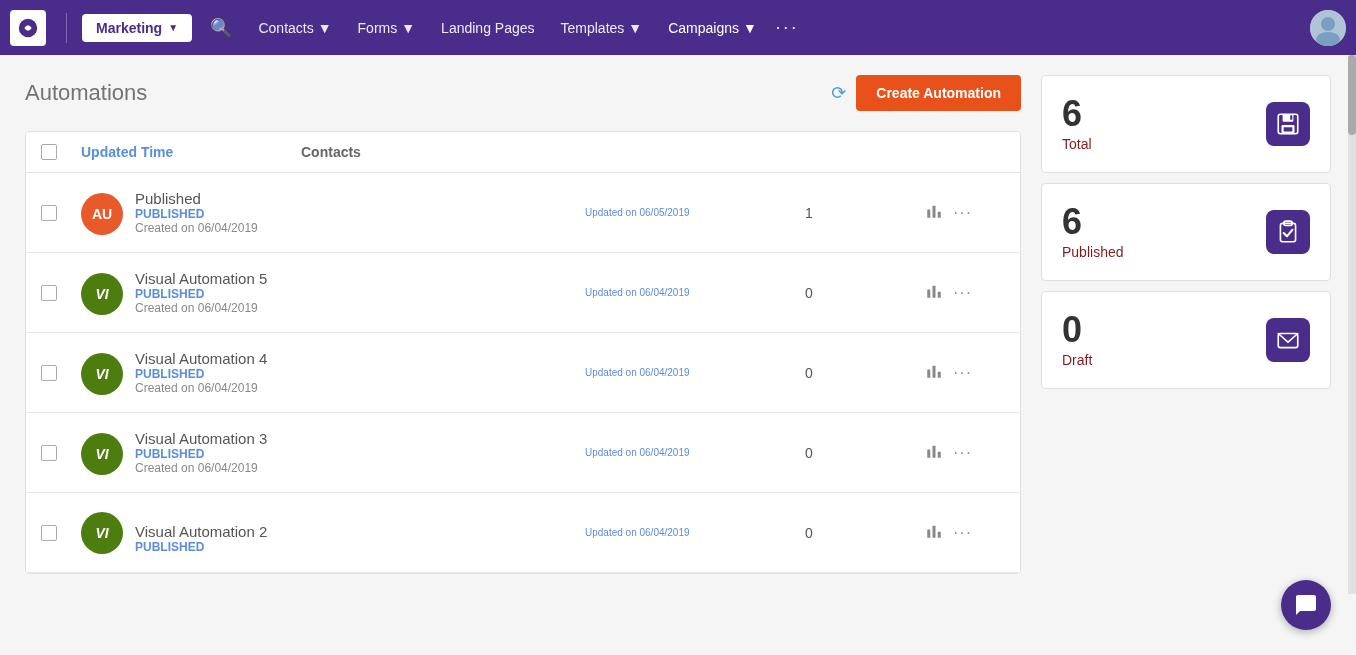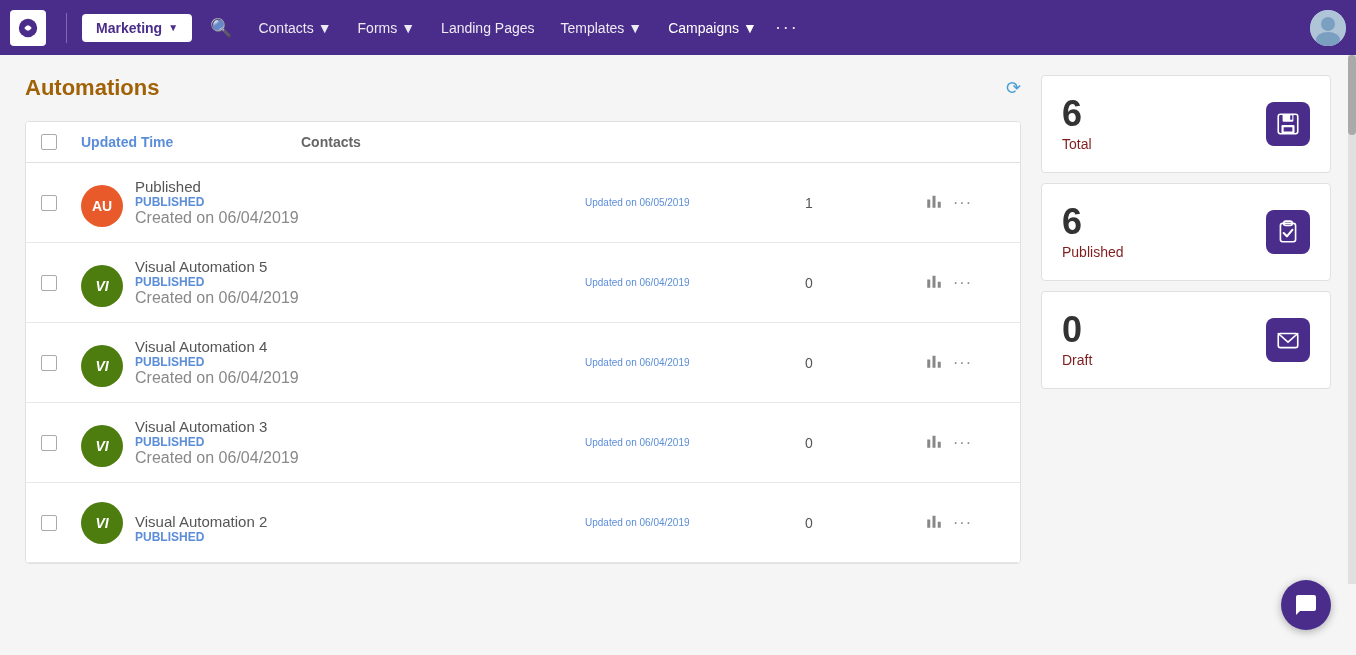--- a/index.html
+++ b/index.html
@@ -85,22 +85,22 @@
 
     
     .page-header {
       display: flex;
       align-items: center;
       justify-content: space-between;
       margin-bottom: 20px;
     }
     .page-title {
       font-size: 22px;
-      color: #a16207;
-      font-weight: 700;
+      color: #737373;
+      font-weight: 400;
     }
     .header-actions {
       display: flex;
       align-items: center;
       gap: 10px;
     }
     .refresh-btn {
       background: none;
       border: none;
       cursor: pointer;
@@ -169,21 +169,21 @@
       color: white;
       margin-right: 12px;
       flex-shrink: 0;
     }
     .avatar-red { background: #e85a2a; }
     .avatar-gray { background: #4d7c0f; font-style: italic; }
 
     .row-name-block { display: flex; align-items: flex-end; }
     .row-name-info .name { color: #555; font-size: 15px; font-weight: 500; }
     .row-name-info .status { color: #5b8dd9; font-size: 12px; font-weight: bold; text-transform: uppercase; }
-    .row-name-info .created { color: #888; font-size: 16px; }
+    .row-name-info .created { color: #888; font-size: 12px; }
 
     .bar-chart-icon {
       color: #888;
       font-size: 16px;
       cursor: pointer;
     }
     .more-icon {
       color: #888;
       font-size: 16px;
       cursor: pointer;
@@ -314,20 +314,21 @@
   <div class="main-content">
 
     <div class="left-panel">
 
       <div class="page-header">
         <h1 class="page-title">Automations</h1>
         <div class="header-actions">
           <button class="refresh-btn" title="Refresh">
             <span>⟳</span>
           </button>
+          <button class="create-btn">Create Automation</button>
         </div>
       </div>
 
       <div class="table-container">
 
         <div class="table-header-row">
           <div class="col-check">
             <div class="checkbox"></div>
           </div>
           <div class="col-updated">Updated Time</div>

